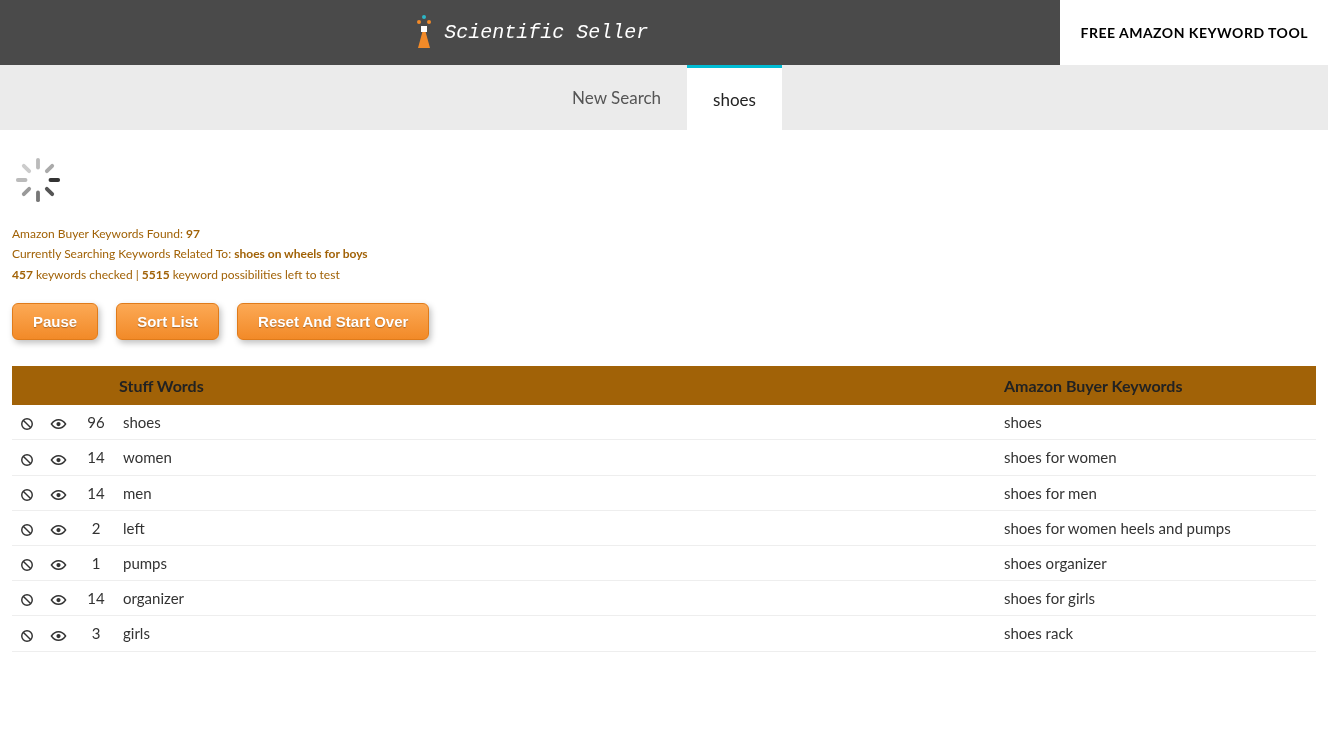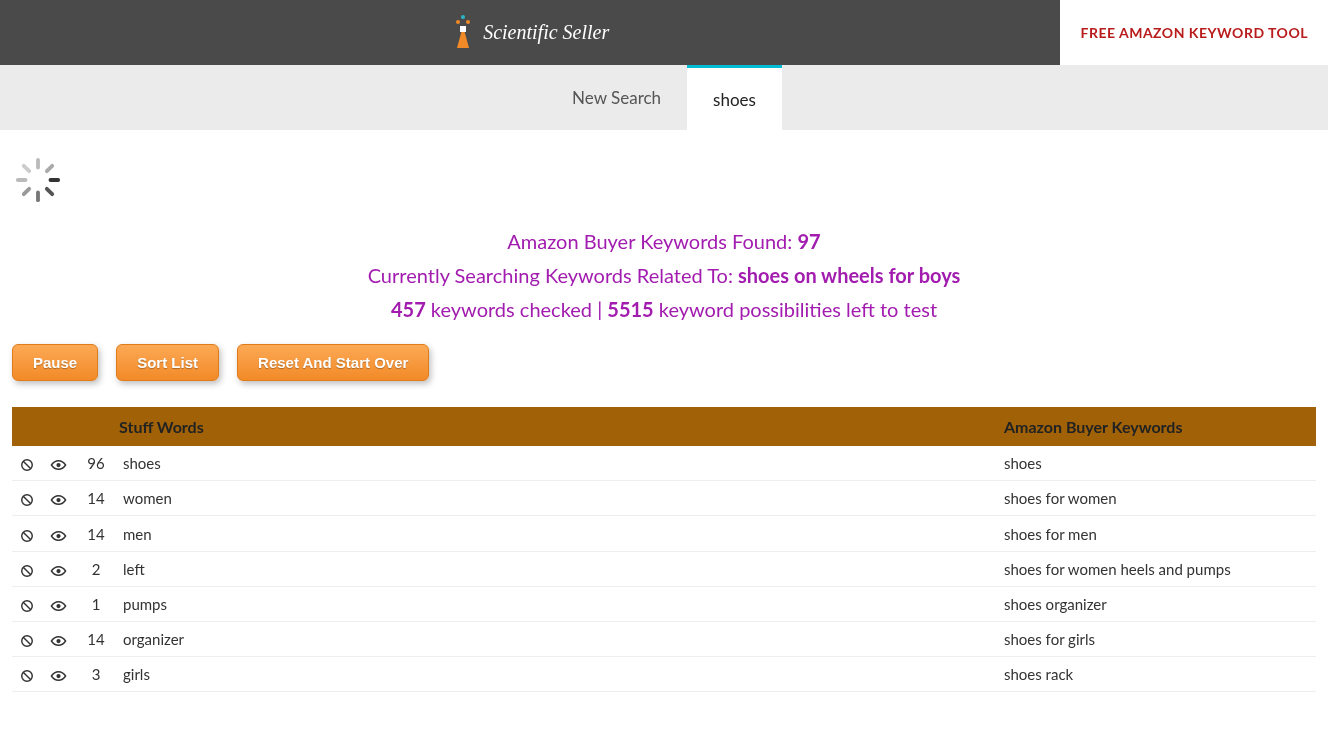--- a/index.html
+++ b/index.html
@@ -2,32 +2,32 @@
 <html><head>
 <meta charset="utf-8">
 <style>
   * { box-sizing: border-box; margin: 0; padding: 0; }
   body { font-family: "Lato", "Helvetica Neue", Arial, sans-serif; color: #333; background: #fff; width: 1328px; }
   
   
   .topbar { display: flex; height: 65px; }
   .topbar-main { flex: 1; background: #4a4a4a; display: flex; align-items: center; justify-content: center; }
   .brand { display: flex; align-items: center; gap: 8px; }
-  .brand-text { color: #fff; font-size: 20px; font-style: italic; font-weight: 400; font-family: Liberation Serif, serif; }
-  .topbar-link { background: #fff; display: flex; align-items: center; padding: 0 20px; color: #b91c1c; font-size: 14px; font-weight: 700; letter-spacing: 0.5px; }
+  .brand-text { color: #fff; font-size: 20px; font-style: italic; font-weight: 400; font-family: Liberation Mono, monospace; }
+  .topbar-link { background: #fff; display: flex; align-items: center; padding: 0 20px; color: #000000; font-size: 14px; font-weight: 700; letter-spacing: 0.5px; }
   
   
   .tabstrip { background: #ebebeb; display: flex; justify-content: center; height: 65px; }
   .tab { padding: 4px 26px; display: flex; align-items: center; font-size: 17px; color: #555; cursor: pointer; }
   .tab.active { background: #fff; color: #222; border-top: 3px solid #00bcd4; }
   
   
   .content { padding: 20px 12px 0 12px; }
   .spinner-wrap { padding: 6px 0 20px 2px; }
-  .status-lines { font-size: 20px; color: #a21caf; line-height: 1.7; padding-bottom: 18px; text-align: center; }
+  .status-lines { font-size: 12px; color: #a16207; line-height: 1.7; padding-bottom: 18px; }
   .status-lines strong { font-weight: 700; }
   
   
   .btn-row { display: flex; gap: 18px; padding-bottom: 26px; }
   .btn-orange { background: linear-gradient(#fca955,#f28a28); color: #fff; border: 1px solid #e07b1a; border-radius: 6px; padding: 9px 20px; font-size: 15px; cursor: pointer; box-shadow: 2px 3px 6px rgba(0,0,0,0.25); text-shadow: 0 1px 1px rgba(0,0,0,0.3); font-weight: bold; }
   
   
   .kw-table { width: 100%; border-collapse: collapse; }
   .kw-table th { background: #a16207; font-weight: 700; font-size: 16px; color: #222; text-align: left; padding: 10px 8px; }
   .kw-table th.col-ban, .kw-table th.col-eye { width: 26px; }

